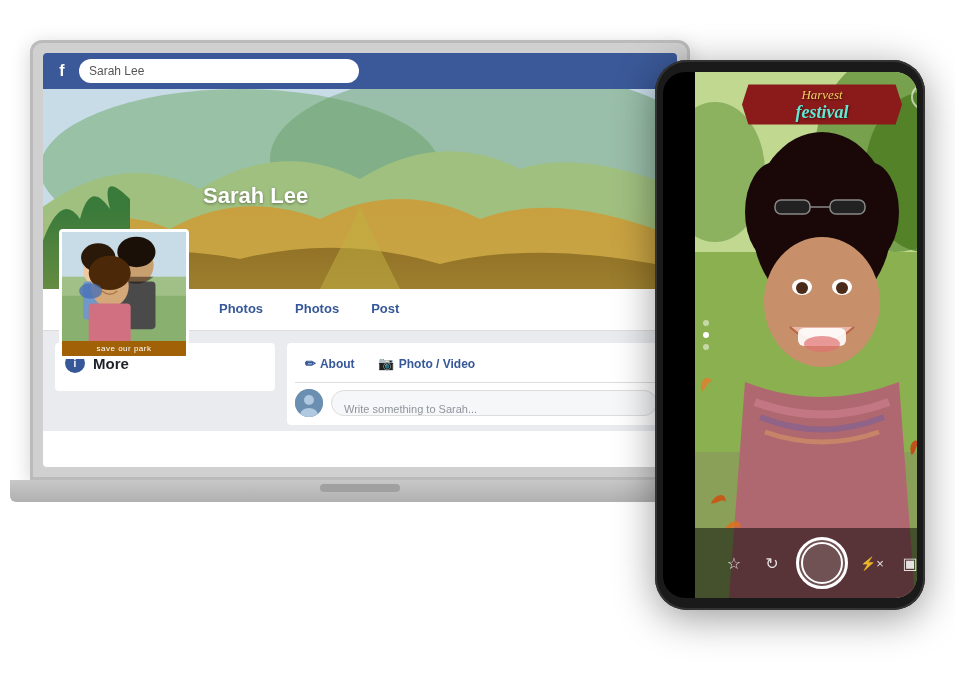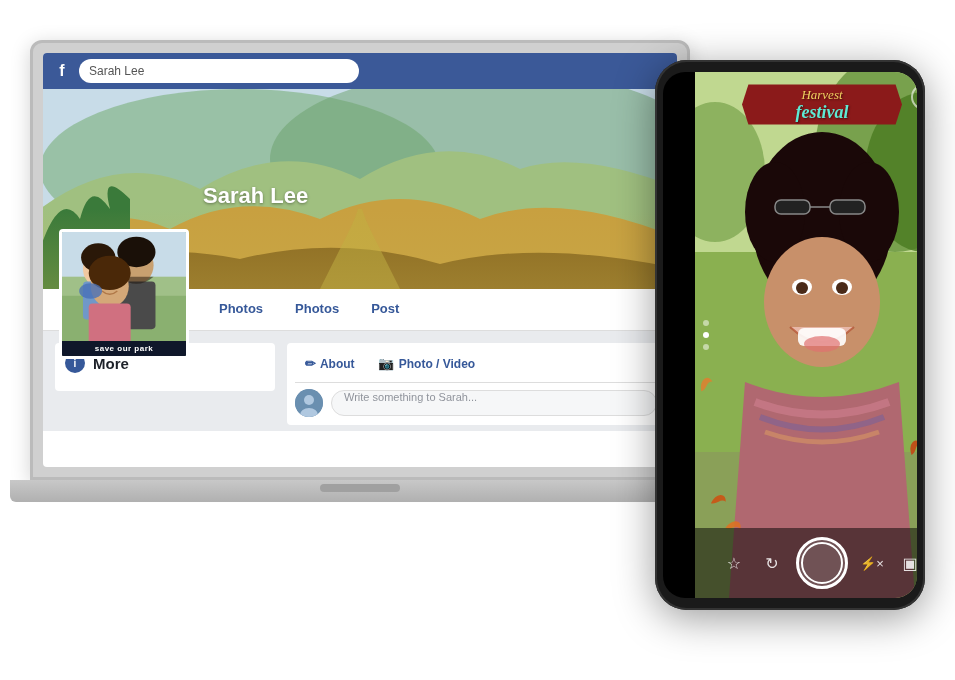--- a/index.html
+++ b/index.html
@@ -150,24 +150,24 @@
       align-items: flex-end;
       justify-content: center;
       overflow: hidden;
     }
 
     .save-our-park-badge {
       position: absolute;
       bottom: 0;
       left: 0;
       right: 0;
-      background: #0f172a;
+      background: #a16207;
       color: #fff;
       font-size: 8px;
-      font-weight: bold;
+      font-weight: normal;
       text-align: center;
       padding: 3px 0;
       letter-spacing: 0.5px;
       margin-top: 13px;
     }
 
     .profile-name-cover {
       color: #fff;
       font-size: 22px;
       font-weight: bold;
@@ -317,21 +317,21 @@
       justify-content: center;
     }
 
     .post-input-field {
       flex: 1;
       background: #f6f7f8;
       border: 1px solid #ddd;
       border-radius: 20px;
       height: 26px;
       display: flex;
-      align-items: flex-start;
+      align-items: flex-end;
       padding: 0 12px;
       font-size: 11px;
       color: #90949c;
     }
 
     
     .phone {
       position: absolute;
       right: 30px;
       top: 60px;

